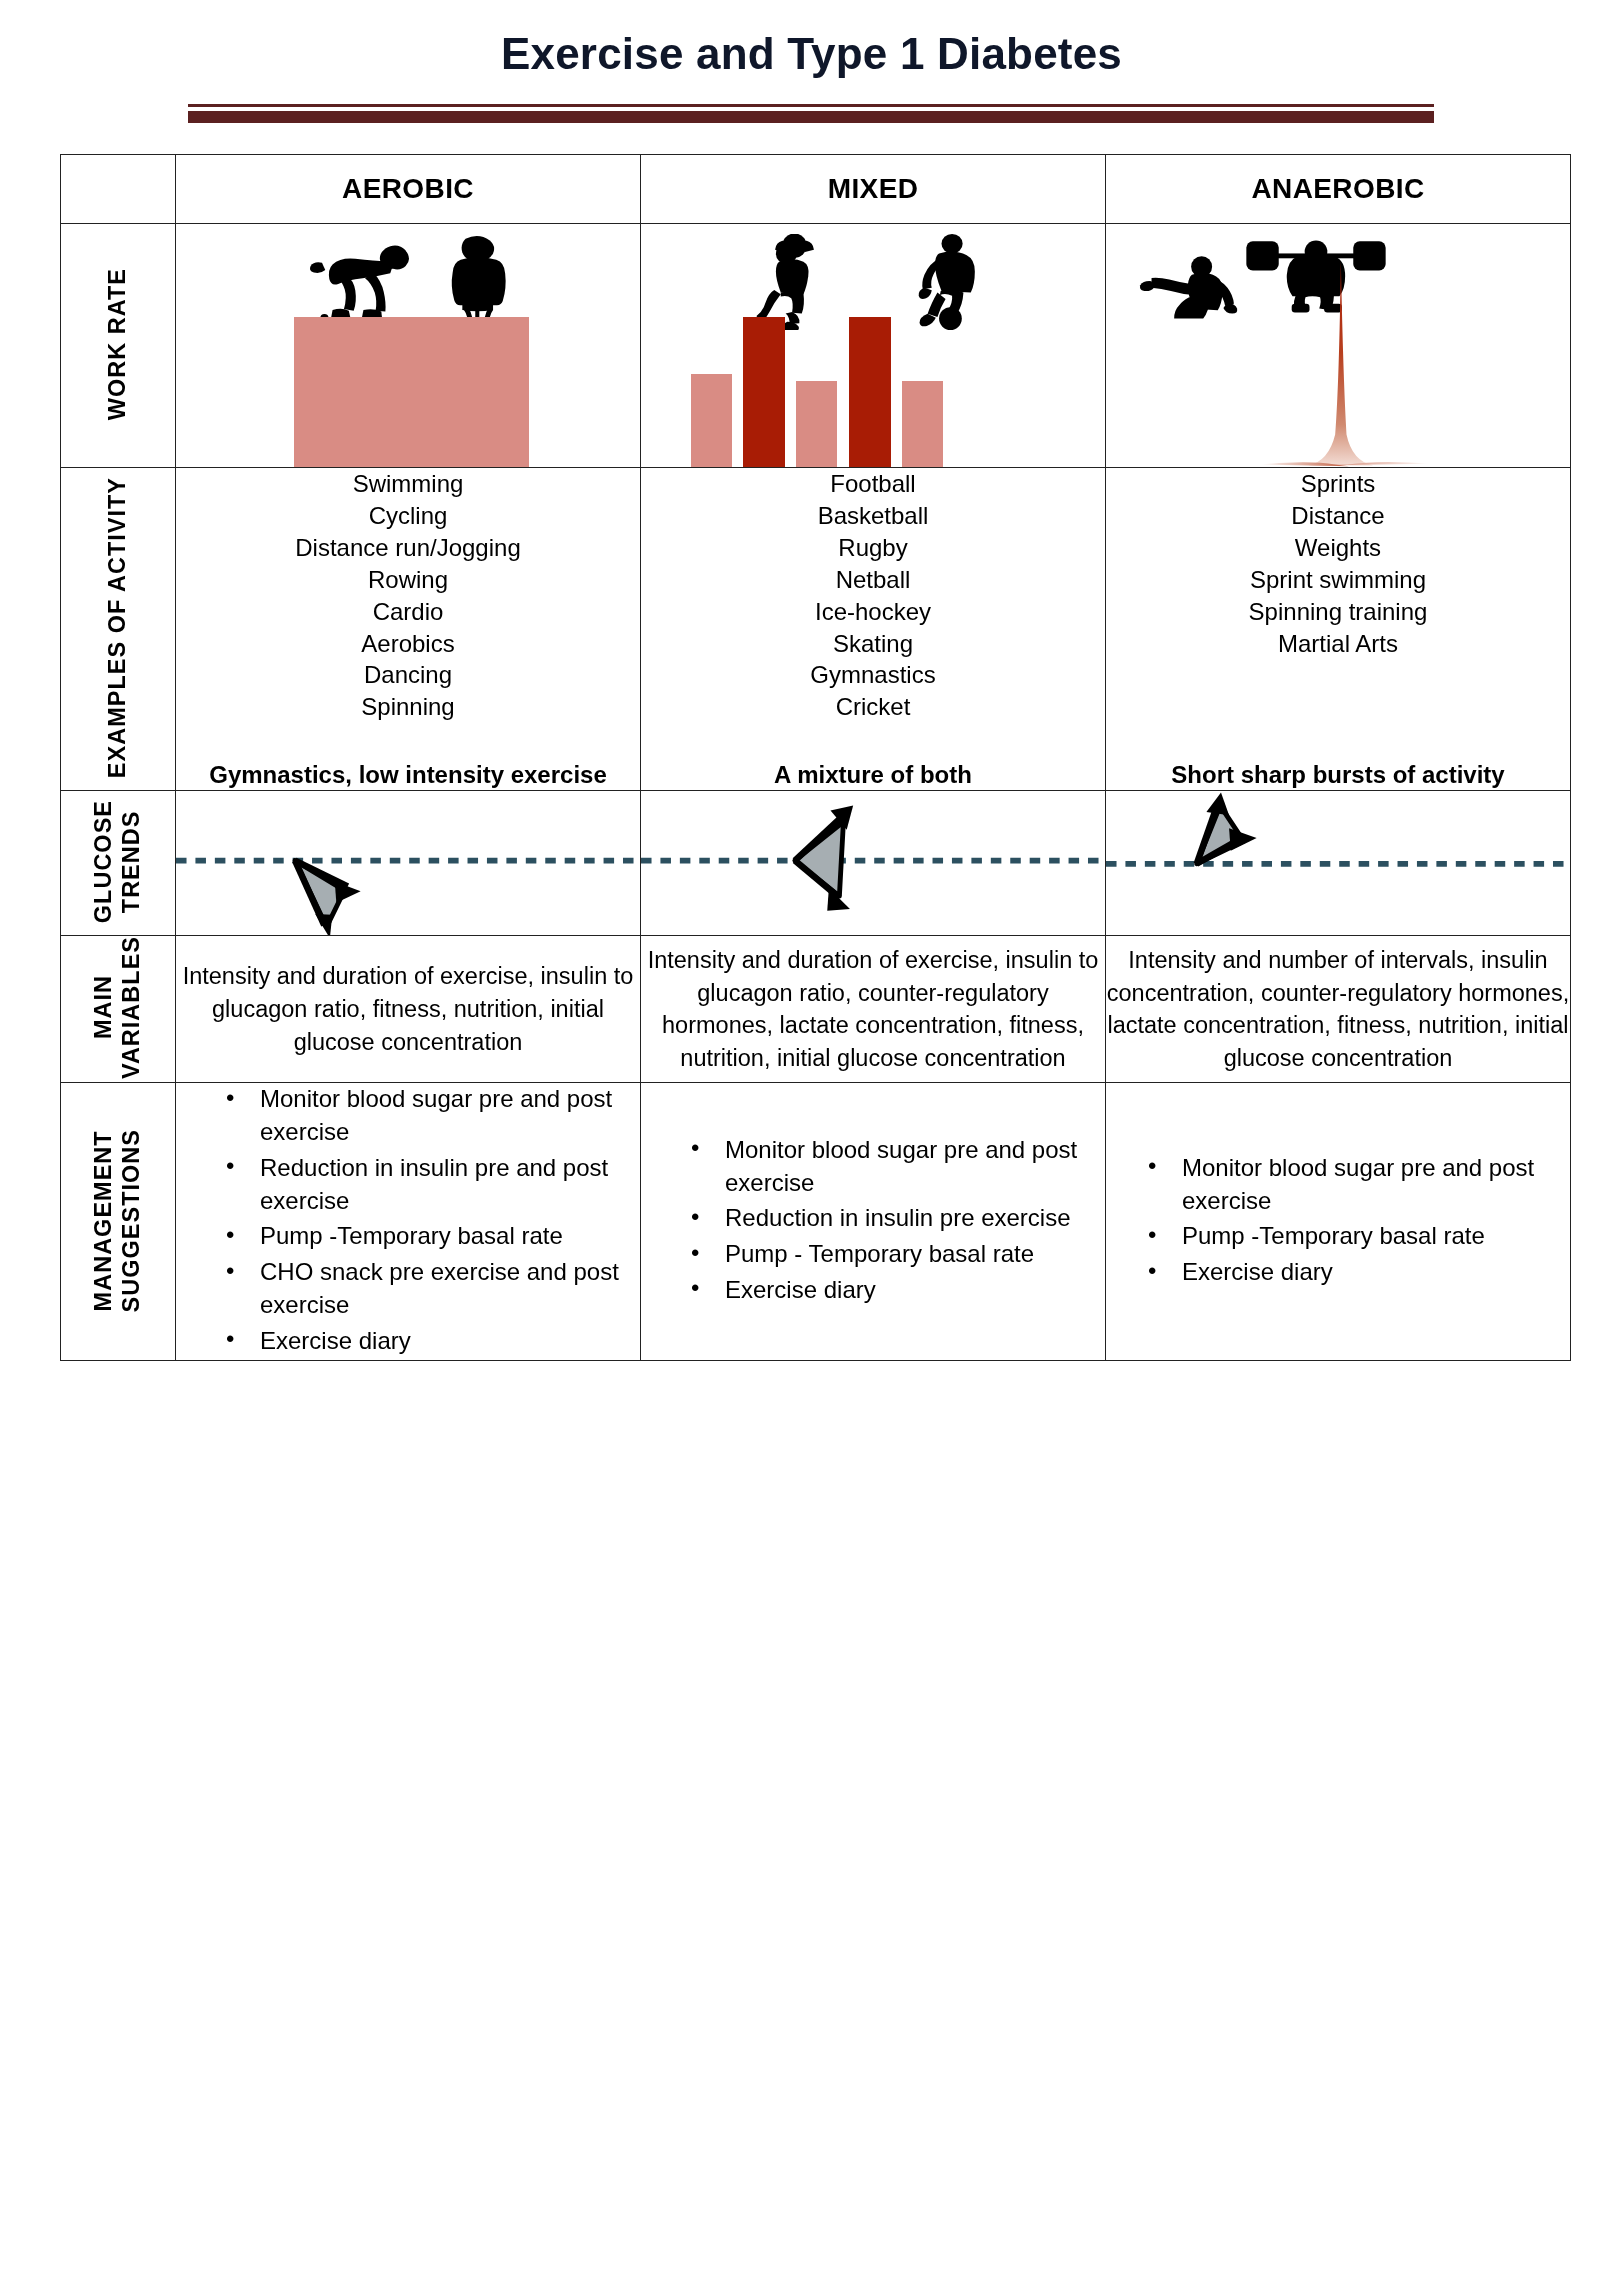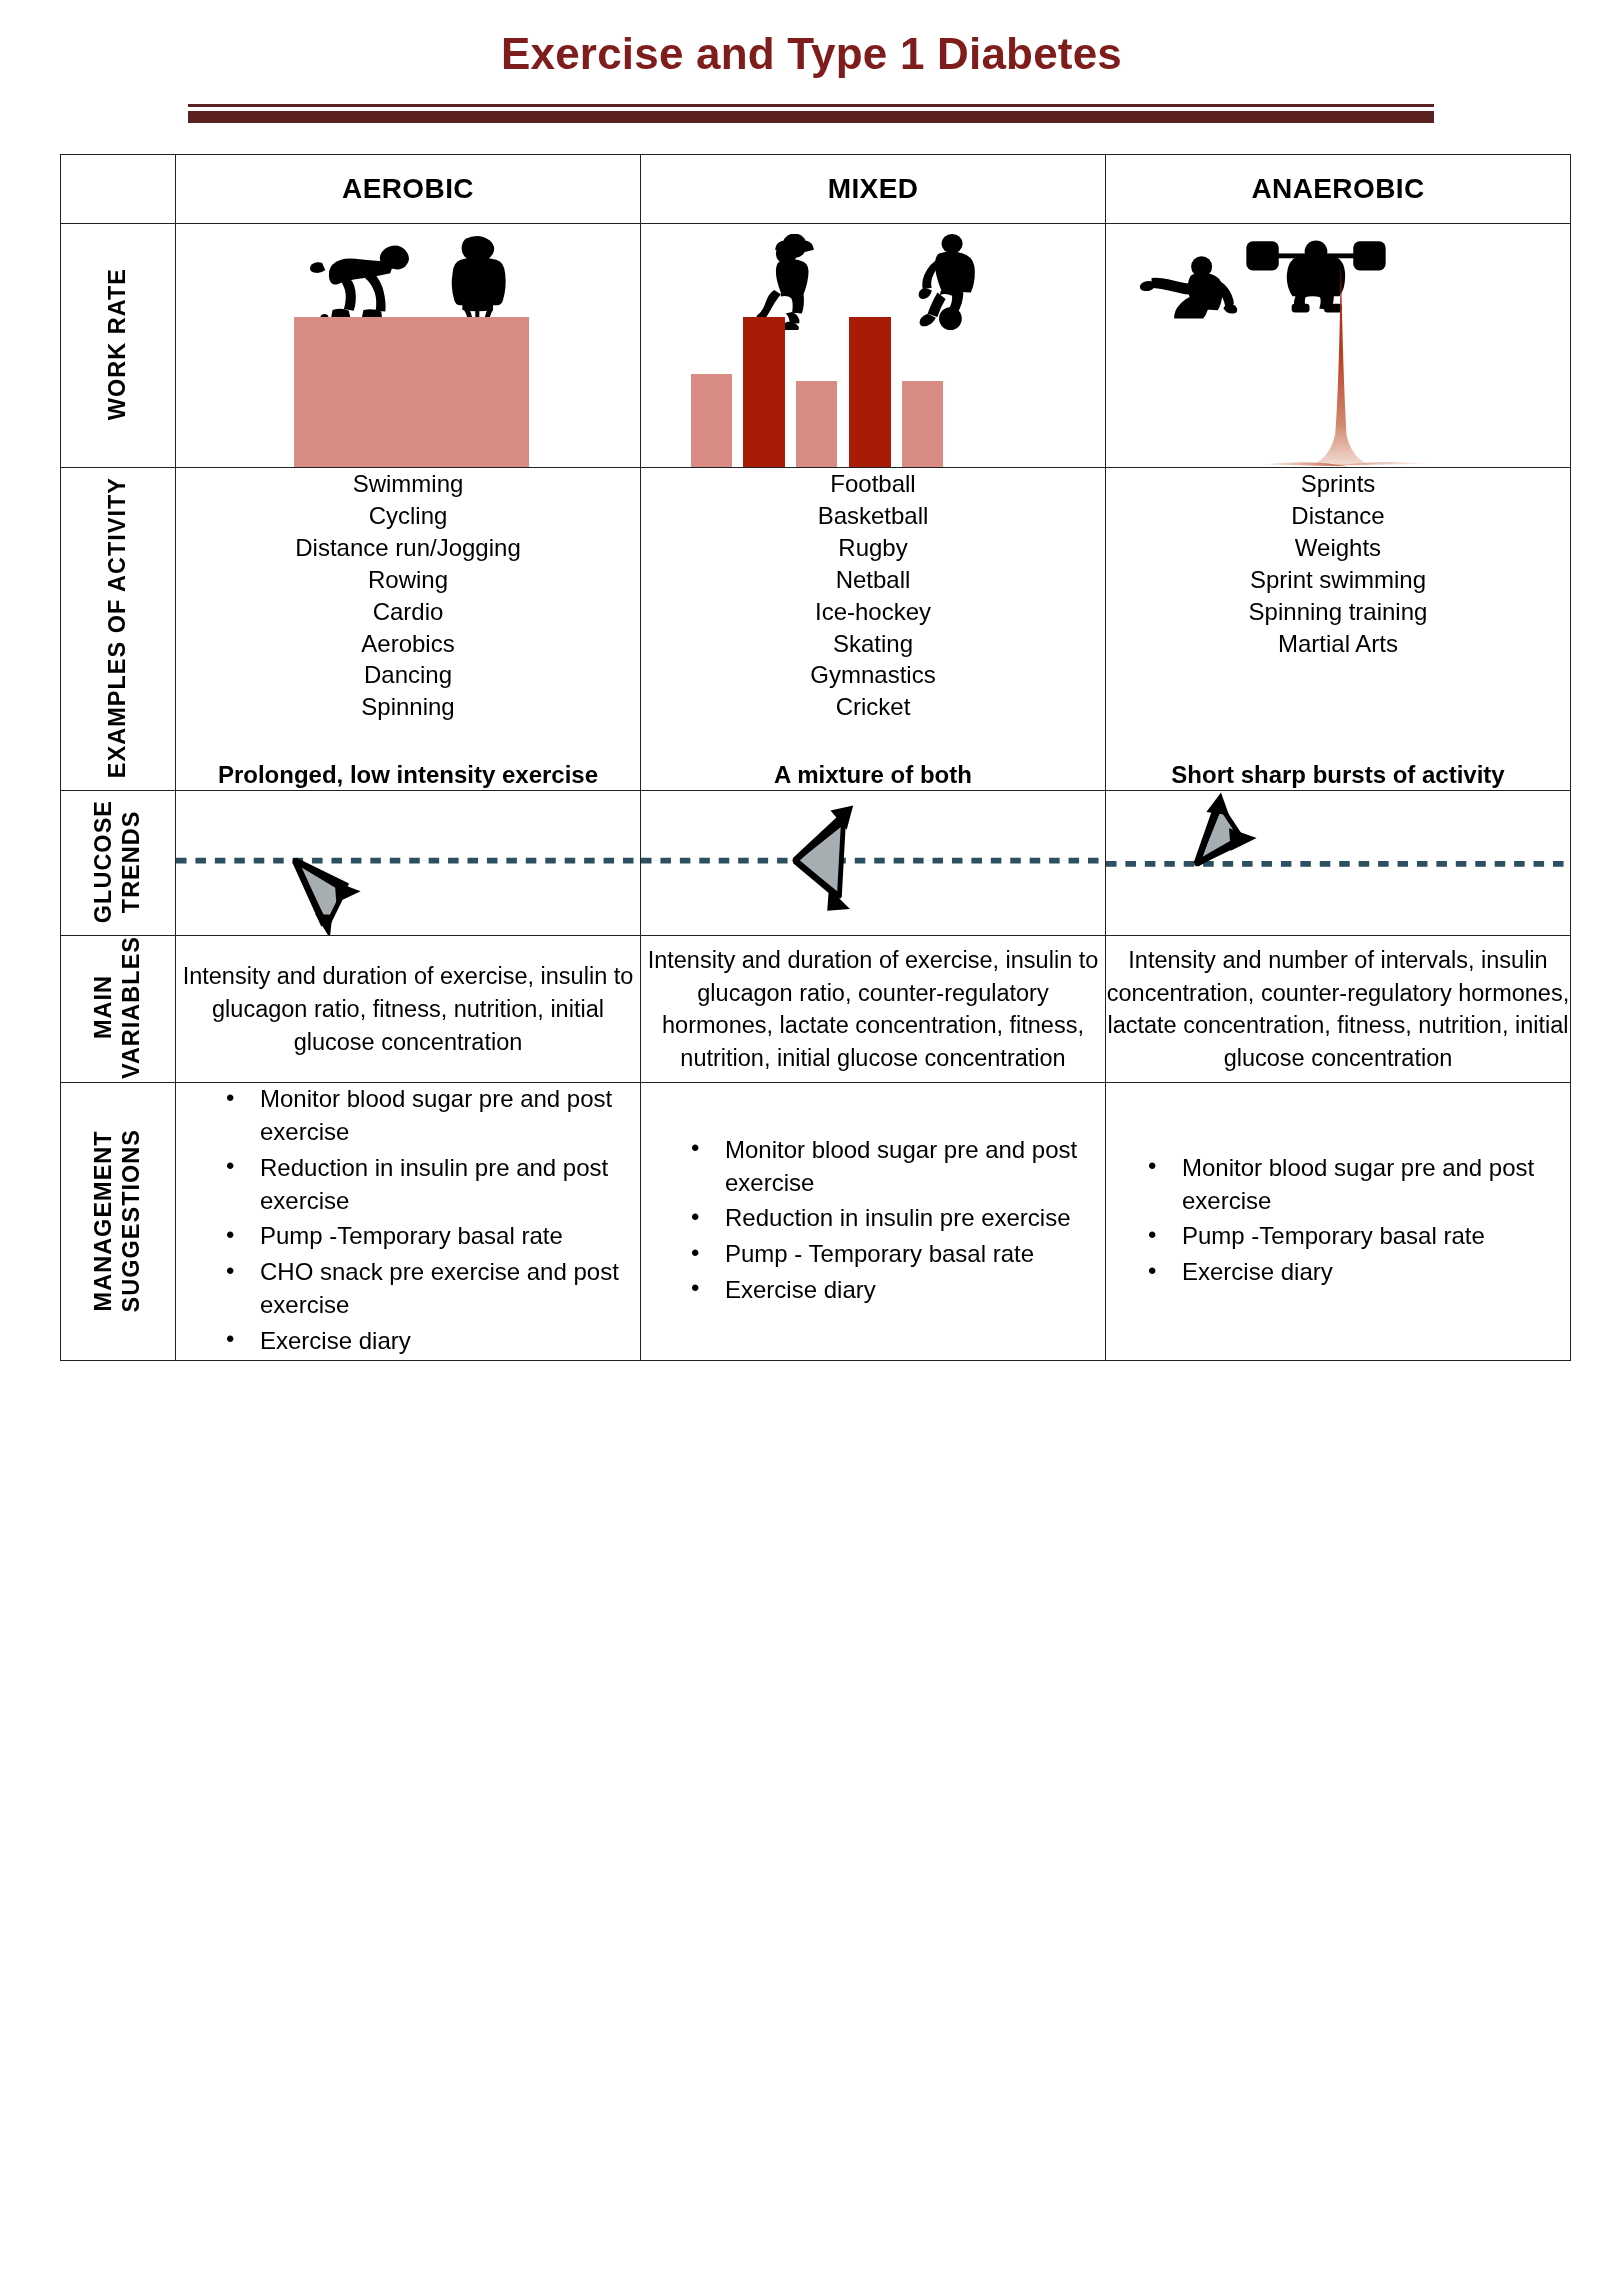--- a/index.html
+++ b/index.html
@@ -21,21 +21,21 @@
     position: absolute;
     left: 0; top: 31px;
     width: 1623px;
     text-align: center;
   }
   .doc-title {
     font-size: 44px;
     font-weight: bold;
     letter-spacing: 0.2px;
     line-height: 1.05;
-    color: #7f1d1d;
+    color: #0f172a;
   }
   .title-rule {
     position: absolute;
     left: 188px; top: 104px;
     width: 1246px;
   }
   .title-rule .thin {
     height: 3.2px;
     background: #5B2020;
   }
@@ -386,21 +386,21 @@
 
     <td class="act-cell">
       <span class="item">Swimming</span>
       <span class="item">Cycling</span>
       <span class="item">Distance run/Jogging</span>
       <span class="item">Rowing</span>
       <span class="item">Cardio</span>
       <span class="item">Aerobics</span>
       <span class="item">Dancing</span>
       <span class="item">Spinning</span>
-      <span class="summary">Prolonged, low intensity exercise</span>
+      <span class="summary">Gymnastics, low intensity exercise</span>
     </td>
 
     <td class="act-cell">
       <span class="item">Football</span>
       <span class="item">Basketball</span>
       <span class="item">Rugby</span>
       <span class="item">Netball</span>
       <span class="item">Ice-hockey</span>
       <span class="item">Skating</span>
       <span class="item">Gymnastics</span>

